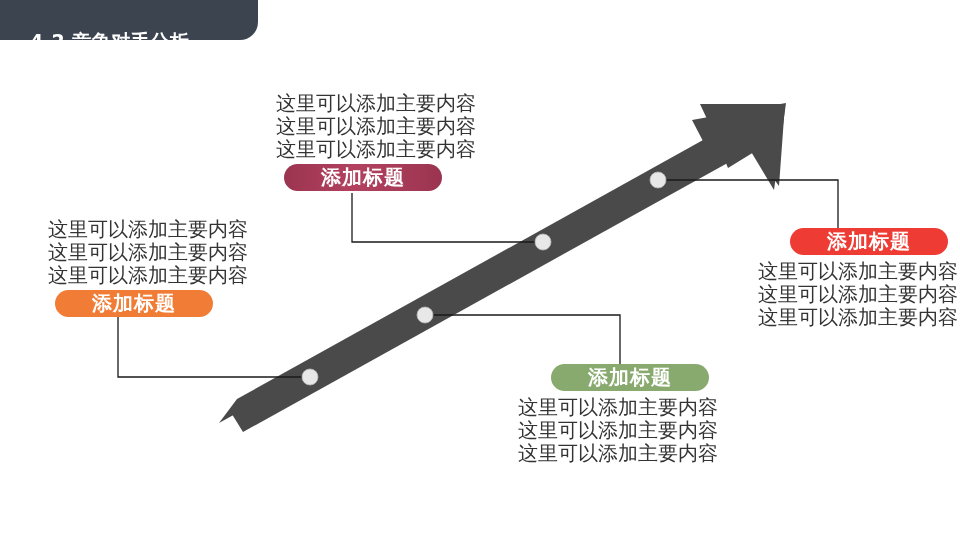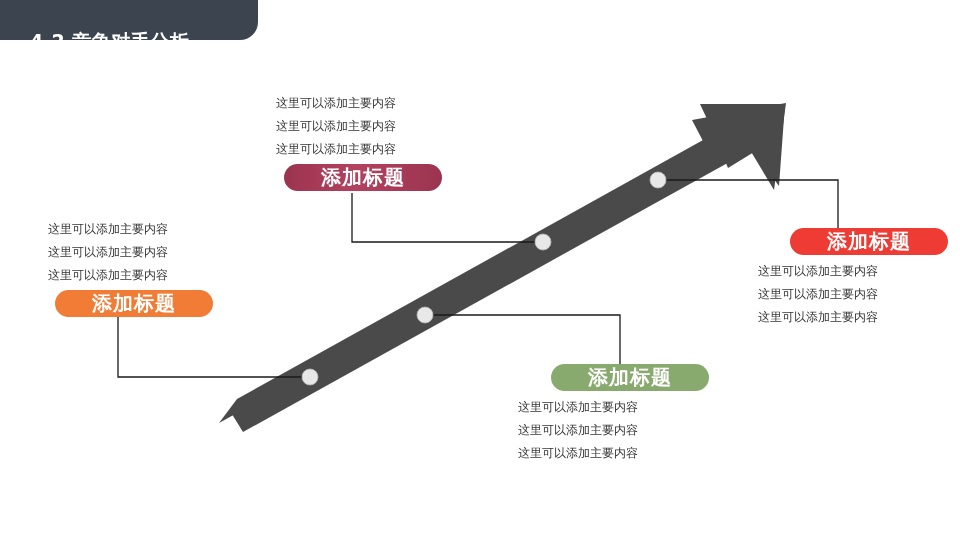--- a/index.html
+++ b/index.html
@@ -66,21 +66,21 @@
     box-sizing: border-box;
     white-space: nowrap;
   }
   .pill-crimson { background: linear-gradient(to right,#9b3450,#b34260 45%,#9b3450); }
   .pill-orange  { background: #f07c35; }
   .pill-red     { background: #ee3b33; }
   .pill-green   { background: #88aa6e; }
 
   .body-lines {
     color: #333333;
-    font-size: 12px;
+    font-size: 20px;
     line-height: 23px;
     white-space: nowrap;
   }
   .body-lines div { white-space: nowrap; }
 
   
   #callout-crimson { left: 276px; top: 92px; width: 200px; }
   #callout-crimson .pill { margin-left: 8px; margin-top: 3px; }
 
   #callout-orange  { left: 48px;  top: 218px; width: 200px; }

